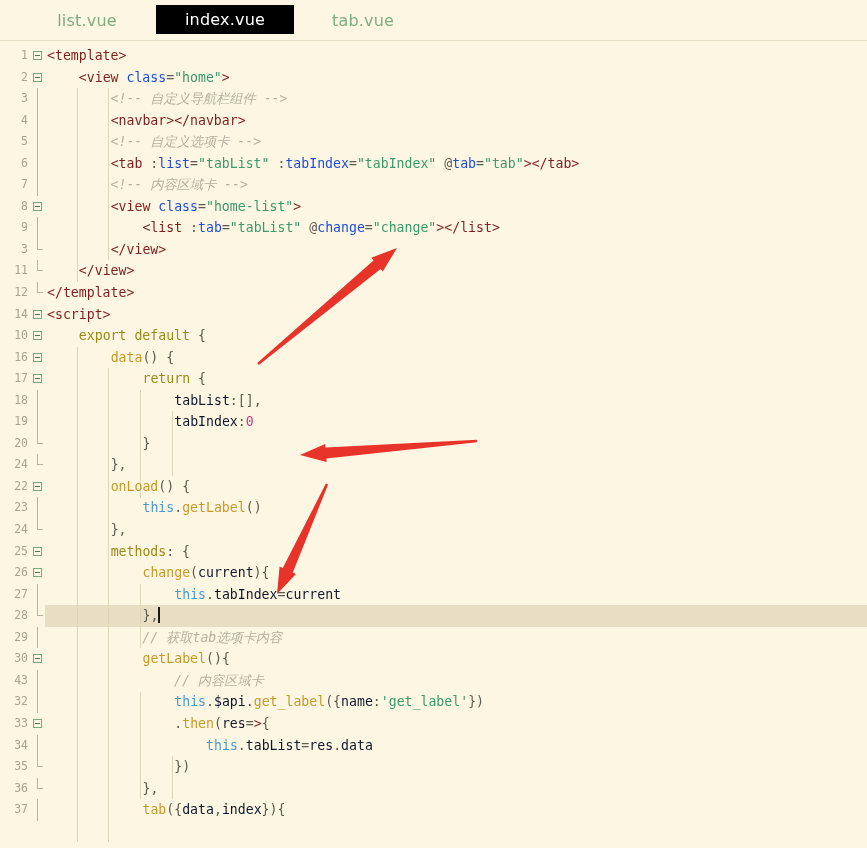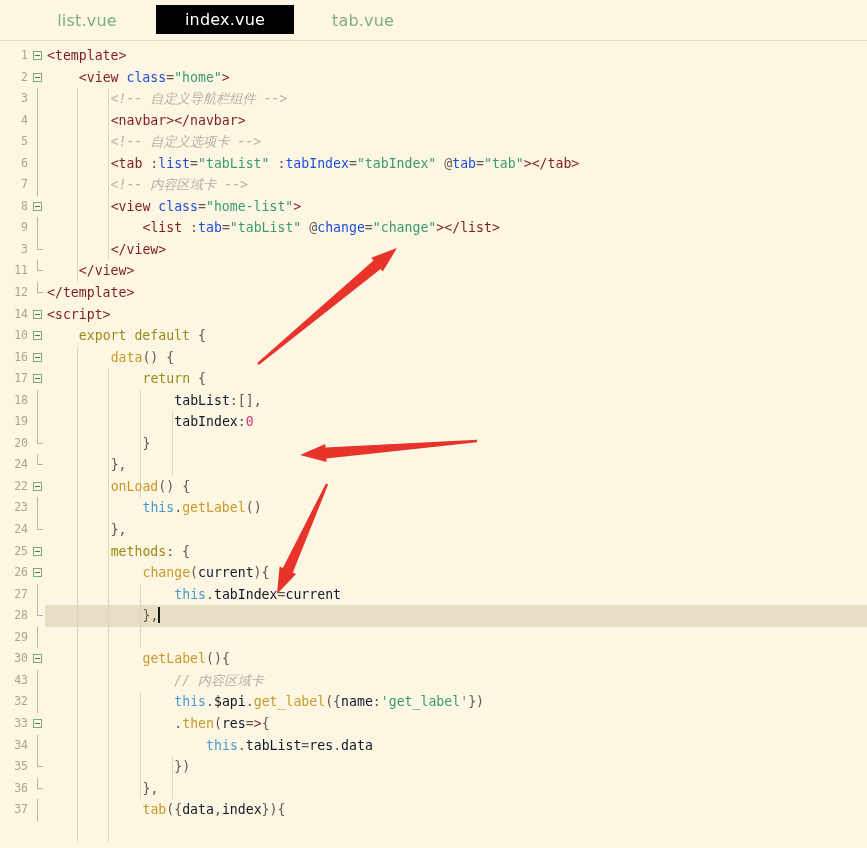--- a/index.html
+++ b/index.html
@@ -250,21 +250,21 @@
         <div class="line"><div class="gutter">19</div><div class="fold"><div class="vline"></div></div><div class="text"><span class="op"> </span><span class="op"> </span><span class="op"> </span><span class="op"> </span><span class="op"> </span><span class="op"> </span><span class="op"> </span><span class="op"> </span><span class="op"> </span><span class="op"> </span><span class="op"> </span><span class="op"> </span><span class="op"> </span><span class="op"> </span><span class="op"> </span><span class="op"> </span><span class="pl">tabIndex</span><span class="op">:</span><span class="num">0</span></div></div>
         <div class="line"><div class="gutter">20</div><div class="fold"><div class="endline"></div></div><div class="text"><span class="op"> </span><span class="op"> </span><span class="op"> </span><span class="op"> </span><span class="op"> </span><span class="op"> </span><span class="op"> </span><span class="op"> </span><span class="op"> </span><span class="op"> </span><span class="op"> </span><span class="op"> </span><span class="op">}</span></div></div>
         <div class="line"><div class="gutter">24</div><div class="fold"><div class="endline"></div></div><div class="text"><span class="op"> </span><span class="op"> </span><span class="op"> </span><span class="op"> </span><span class="op"> </span><span class="op"> </span><span class="op"> </span><span class="op"> </span><span class="op">}</span><span class="op">,</span></div></div>
         <div class="line"><div class="gutter">22</div><div class="fold"><div class="box"></div></div><div class="text"><span class="op"> </span><span class="op"> </span><span class="op"> </span><span class="op"> </span><span class="op"> </span><span class="op"> </span><span class="op"> </span><span class="op"> </span><span class="fn">onLoad</span><span class="op">(</span><span class="op">)</span><span class="op"> </span><span class="op">{</span></div></div>
         <div class="line"><div class="gutter">23</div><div class="fold"><div class="vline"></div></div><div class="text"><span class="op"> </span><span class="op"> </span><span class="op"> </span><span class="op"> </span><span class="op"> </span><span class="op"> </span><span class="op"> </span><span class="op"> </span><span class="op"> </span><span class="op"> </span><span class="op"> </span><span class="op"> </span><span class="th">this</span><span class="op">.</span><span class="fn">getLabel</span><span class="op">(</span><span class="op">)</span></div></div>
         <div class="line"><div class="gutter">24</div><div class="fold"><div class="endline"></div></div><div class="text"><span class="op"> </span><span class="op"> </span><span class="op"> </span><span class="op"> </span><span class="op"> </span><span class="op"> </span><span class="op"> </span><span class="op"> </span><span class="op">}</span><span class="op">,</span></div></div>
         <div class="line"><div class="gutter">25</div><div class="fold"><div class="box"></div></div><div class="text"><span class="op"> </span><span class="op"> </span><span class="op"> </span><span class="op"> </span><span class="op"> </span><span class="op"> </span><span class="op"> </span><span class="op"> </span><span class="kw">methods</span><span class="op">:</span><span class="op"> </span><span class="op">{</span></div></div>
         <div class="line"><div class="gutter">26</div><div class="fold"><div class="box"></div></div><div class="text"><span class="op"> </span><span class="op"> </span><span class="op"> </span><span class="op"> </span><span class="op"> </span><span class="op"> </span><span class="op"> </span><span class="op"> </span><span class="op"> </span><span class="op"> </span><span class="op"> </span><span class="op"> </span><span class="fn">change</span><span class="op">(</span><span class="pl">current</span><span class="op">)</span><span class="op">{</span></div></div>
         <div class="line"><div class="gutter">27</div><div class="fold"><div class="vline"></div></div><div class="text"><span class="op"> </span><span class="op"> </span><span class="op"> </span><span class="op"> </span><span class="op"> </span><span class="op"> </span><span class="op"> </span><span class="op"> </span><span class="op"> </span><span class="op"> </span><span class="op"> </span><span class="op"> </span><span class="op"> </span><span class="op"> </span><span class="op"> </span><span class="op"> </span><span class="th">this</span><span class="op">.</span><span class="pl">tabIndex</span><span class="op">=</span><span class="pl">current</span></div></div>
         <div class="line current"><div class="hl"></div><div class="gutter">28</div><div class="fold"><div class="endline"></div></div><div class="text"><span class="op"> </span><span class="op"> </span><span class="op"> </span><span class="op"> </span><span class="op"> </span><span class="op"> </span><span class="op"> </span><span class="op"> </span><span class="op"> </span><span class="op"> </span><span class="op"> </span><span class="op"> </span><span class="op">}</span><span class="op">,</span><span class="caret"></span></div></div>
-        <div class="line"><div class="gutter">29</div><div class="fold"><div class="vline"></div></div></div>
+        <div class="line"><div class="gutter">29</div><div class="fold"><div class="vline"></div></div><div class="text">            <span class="cm">// 获取tab选项卡内容</span></div></div>
         <div class="line"><div class="gutter">30</div><div class="fold"><div class="box"></div></div><div class="text"><span class="op"> </span><span class="op"> </span><span class="op"> </span><span class="op"> </span><span class="op"> </span><span class="op"> </span><span class="op"> </span><span class="op"> </span><span class="op"> </span><span class="op"> </span><span class="op"> </span><span class="op"> </span><span class="fn">getLabel</span><span class="op">(</span><span class="op">)</span><span class="op">{</span></div></div>
         <div class="line"><div class="gutter">43</div><div class="fold"><div class="vline"></div></div><div class="text">                <span class="cm">// 内容区域卡</span></div></div>
         <div class="line"><div class="gutter">32</div><div class="fold"><div class="vline"></div></div><div class="text"><span class="op"> </span><span class="op"> </span><span class="op"> </span><span class="op"> </span><span class="op"> </span><span class="op"> </span><span class="op"> </span><span class="op"> </span><span class="op"> </span><span class="op"> </span><span class="op"> </span><span class="op"> </span><span class="op"> </span><span class="op"> </span><span class="op"> </span><span class="op"> </span><span class="th">this</span><span class="op">.</span><span class="pl">$api</span><span class="op">.</span><span class="fn">get_label</span><span class="op">(</span><span class="op">{</span><span class="pl">name</span><span class="op">:</span><span class="st">'get_label'</span><span class="op">}</span><span class="op">)</span></div></div>
         <div class="line"><div class="gutter">33</div><div class="fold"><div class="box"></div></div><div class="text"><span class="op"> </span><span class="op"> </span><span class="op"> </span><span class="op"> </span><span class="op"> </span><span class="op"> </span><span class="op"> </span><span class="op"> </span><span class="op"> </span><span class="op"> </span><span class="op"> </span><span class="op"> </span><span class="op"> </span><span class="op"> </span><span class="op"> </span><span class="op"> </span><span class="op">.</span><span class="fn">then</span><span class="op">(</span><span class="pl">res</span><span class="op">=</span><span class="tg">&gt;</span><span class="op">{</span></div></div>
         <div class="line"><div class="gutter">34</div><div class="fold"><div class="vline"></div></div><div class="text"><span class="op"> </span><span class="op"> </span><span class="op"> </span><span class="op"> </span><span class="op"> </span><span class="op"> </span><span class="op"> </span><span class="op"> </span><span class="op"> </span><span class="op"> </span><span class="op"> </span><span class="op"> </span><span class="op"> </span><span class="op"> </span><span class="op"> </span><span class="op"> </span><span class="op"> </span><span class="op"> </span><span class="op"> </span><span class="op"> </span><span class="th">this</span><span class="op">.</span><span class="pl">tabList</span><span class="op">=</span><span class="pl">res</span><span class="op">.</span><span class="pl">data</span></div></div>
         <div class="line"><div class="gutter">35</div><div class="fold"><div class="endline"></div></div><div class="text"><span class="op"> </span><span class="op"> </span><span class="op"> </span><span class="op"> </span><span class="op"> </span><span class="op"> </span><span class="op"> </span><span class="op"> </span><span class="op"> </span><span class="op"> </span><span class="op"> </span><span class="op"> </span><span class="op"> </span><span class="op"> </span><span class="op"> </span><span class="op"> </span><span class="op">}</span><span class="op">)</span></div></div>
         <div class="line"><div class="gutter">36</div><div class="fold"><div class="endline"></div></div><div class="text"><span class="op"> </span><span class="op"> </span><span class="op"> </span><span class="op"> </span><span class="op"> </span><span class="op"> </span><span class="op"> </span><span class="op"> </span><span class="op"> </span><span class="op"> </span><span class="op"> </span><span class="op"> </span><span class="op">}</span><span class="op">,</span></div></div>
         <div class="line"><div class="gutter">37</div><div class="fold"><div class="vline"></div></div><div class="text"><span class="op"> </span><span class="op"> </span><span class="op"> </span><span class="op"> </span><span class="op"> </span><span class="op"> </span><span class="op"> </span><span class="op"> </span><span class="op"> </span><span class="op"> </span><span class="op"> </span><span class="op"> </span><span class="fn">tab</span><span class="op">(</span><span class="op">{</span><span class="pl">data</span><span class="op">,</span><span class="pl">index</span><span class="op">}</span><span class="op">)</span><span class="op">{</span></div></div>
       </div>
   </div>

